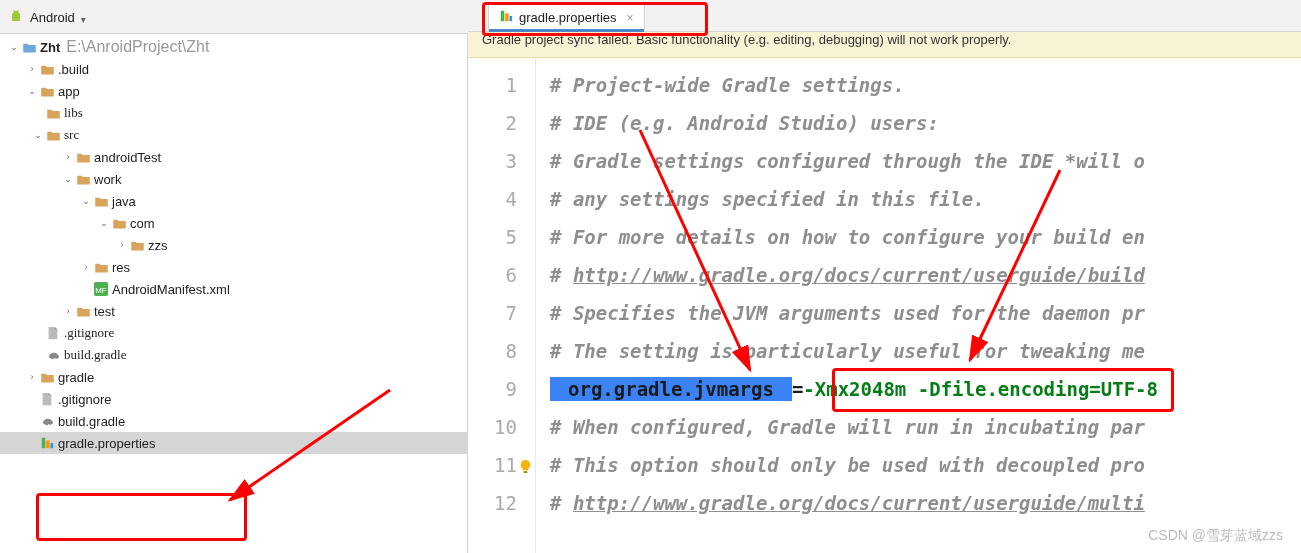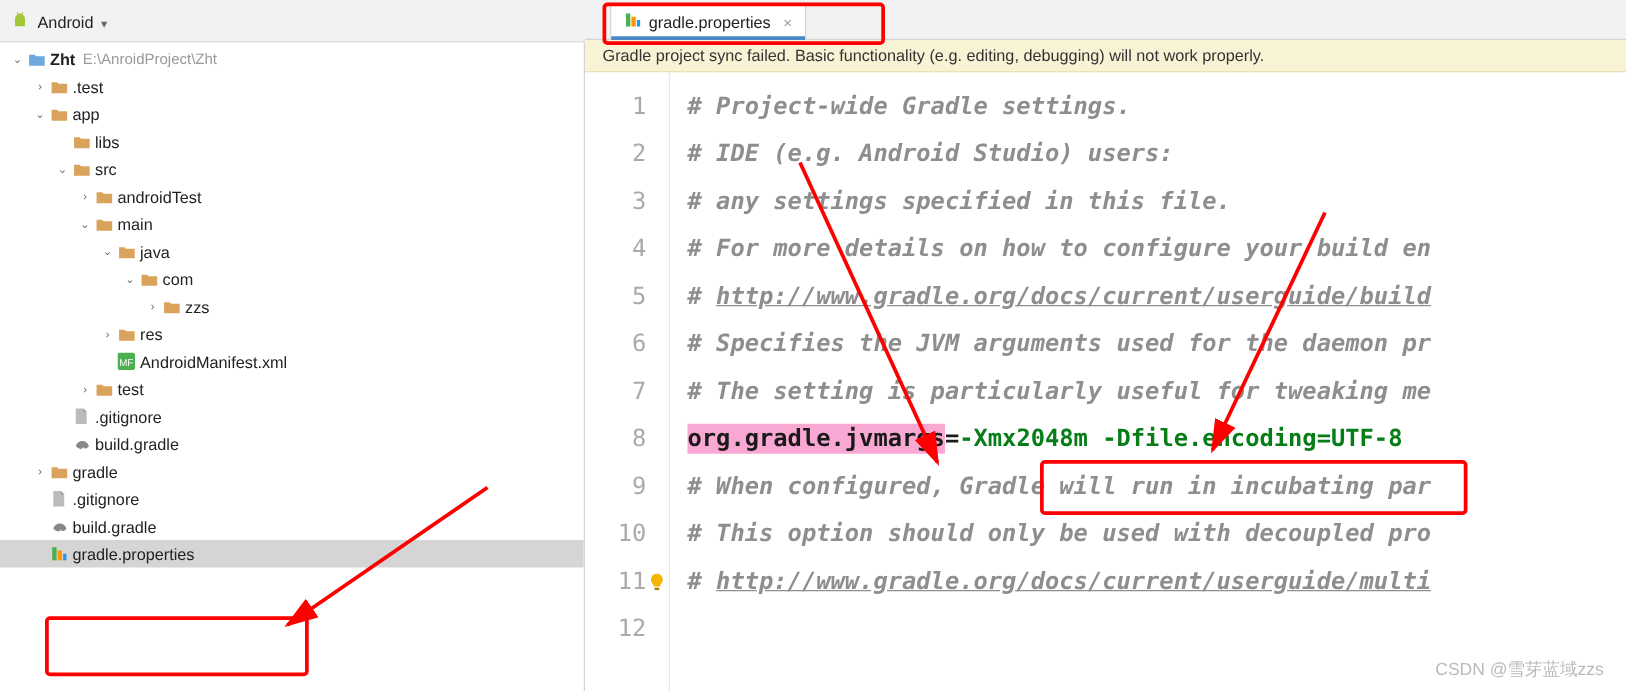--- a/index.html
+++ b/index.html
@@ -16,53 +16,53 @@
 .sep { width: 1px; height: 20px; background: #ccc; }
 
 
 .left-panel { position: absolute; top: 34px; left: 0; width: 468px; bottom: 0; background: #fff; border-right: 1px solid #d4d4d4; overflow: hidden; }
 .tree { padding: 2px 0; font-size: 13px; color: #222; }
 .tree-row { display: flex; align-items: center; height: 22px; padding-left: 8px; cursor: pointer; white-space: nowrap; }
 .tree-row.selected { background: #d5d5d5; }
 .tree-row .tw { width: 12px; text-align: center; font-size: 9px; color: #666; user-select: none; }
 .tree-row .ic { width: 18px; display: flex; align-items: center; justify-content: center; text-align: center; }
 .tree-row .lbl { padding-left: 2px; }
-.tree-row .path { color: #999; padding-left: 6px; font-size: 12px; }
+.tree-row .path { color: #999; padding-left: 6px; font-size: 16px; }
 .indent-0 { padding-left: 8px; }
 .indent-1 { padding-left: 26px; }
-.indent-2 { padding-left: 44px; }
+.indent-2 { padding-left: 32px; font-family: Liberation Serif, serif; }
 .indent-3 { padding-left: 62px; }
 .indent-4 { padding-left: 80px; }
 .indent-5 { padding-left: 98px; }
 .indent-6 { padding-left: 116px; }
 
 
 .folder-ic svg { width: 15px; height: 13px; }
 .file-ic svg { width: 14px; height: 14px; }
 
 
 .main-panel { position: absolute; top: 0; left: 468px; right: 0; bottom: 0; display: flex; flex-direction: column; }
 .tab-bar { height: 32px; background: #f2f2f2; border-bottom: 1px solid #d4d4d4; display: flex; align-items: flex-end; padding-left: 20px; }
 .tab-wrap { position: relative; }
 .tab { height: 28px; background: #fff; border: 1px solid #d4d4d4; border-bottom: none; display: flex; align-items: center; padding: 0 10px; gap: 6px; font-size: 13px; position: relative; }
 .tab-underline { position: absolute; left: 0; right: 0; bottom: -1px; height: 3px; background: #4a88c7; }
 .tab-close { color: #999; font-size: 12px; padding-left: 4px; }
 
-.warning-bar { height: 26px; background: #f9f3d6; border-bottom: 1px solid #e6dca8; display: flex; align-items: center; padding: 0 14px; font-size: 13px; color: #333; }
+.warning-bar { height: 26px; background: #f9f3d6; border-bottom: 1px solid #e6dca8; display: flex; padding: 0 14px; font-size: 13px; color: #333; }
 
 .editor-area { flex: 1; display: flex; background: #fff; overflow: hidden; }
 .gutter { width: 68px; border-right: 1px solid #e8e8e8; padding-top: 8px; background: #fff; }
 .gutter-line { height: 38px; display: flex; align-items: center; justify-content: flex-end; padding-right: 18px; color: #aaa; font-family: "Consolas","Menlo",monospace; font-size: 19px; position: relative; }
 .bulb { position: absolute; right: 2px; top: 10px; width: 15px; height: 15px; }
 
 .code { flex: 1; padding-top: 8px; font-family: "Consolas","Menlo",monospace; font-size: 19px; font-style: italic; color: #8e8e8e; overflow: hidden; font-weight: bold; }
 .code-line { height: 38px; display: flex; align-items: center; padding-left: 14px; white-space: pre; }
 .code-line a { text-decoration: underline; color: #8e8e8e; }
 .kv-line { font-style: normal; }
-.kv-key { color: #1a1a1a; background: #f9a8d4; padding: 1px 0; text-align: center; }
+.kv-key { color: #1a1a1a; background: #3b82f6; padding: 1px 18px; text-align: center; }
 .kv-eq { color: #1a1a1a; }
 .kv-val { color: #067d17; text-align: center; }
 
 
 .anno-box { position: absolute; border: 3px solid #ff0000; border-radius: 4px; pointer-events: none; z-index: 50; }
 .anno-arrow { position: absolute; z-index: 50; pointer-events: none; }
 .watermark { position: absolute; right: 18px; bottom: 8px; color: rgba(140,140,140,.6); font-size: 14px; z-index: 60; pointer-events: none; }
 </style>
 </head>
 <body>
@@ -120,21 +120,21 @@
       <span class="path">E:\AnroidProject\Zht</span>
     </div>
     <div id="tree-items">
         <div class="tree-row indent-1">
           <span class="tw">›</span>
           <span class="ic folder-ic">
             <svg viewBox="0 0 24 20">
               <path fill="#d9a35b" d="M2 4h7l2 2h11v12H2z"></path>
             </svg>
           </span>
-          <span class="lbl">.test</span>
+          <span class="lbl">.build</span>
         </div>
         <div class="tree-row indent-1">
           <span class="tw">⌄</span>
           <span class="ic folder-ic">
             <svg viewBox="0 0 24 20">
               <path fill="#d9a35b" d="M2 4h7l2 2h11v12H2z"></path>
             </svg>
           </span>
           <span class="lbl">app</span>
         </div>
@@ -165,21 +165,21 @@
           </span>
           <span class="lbl">androidTest</span>
         </div>
         <div class="tree-row indent-3">
           <span class="tw">⌄</span>
           <span class="ic folder-ic">
             <svg viewBox="0 0 24 20">
               <path fill="#d9a35b" d="M2 4h7l2 2h11v12H2z"></path>
             </svg>
           </span>
-          <span class="lbl">main</span>
+          <span class="lbl">work</span>
         </div>
         <div class="tree-row indent-4">
           <span class="tw">⌄</span>
           <span class="ic folder-ic">
             <svg viewBox="0 0 24 20">
               <path fill="#d9a35b" d="M2 4h7l2 2h11v12H2z"></path>
             </svg>
           </span>
           <span class="lbl">java</span>
         </div>
@@ -325,20 +325,21 @@
         <div class="gutter-line">10</div>
         <div class="gutter-line">11<span class="bulb"><svg viewBox="0 0 16 16">
               <path fill="#f4b400" d="M8 1a5 5 0 00-3 9v2h6v-2a5 5 0 00-3-9z"></path>
               <rect x="6" y="13" width="4" height="2" fill="#b08000"></rect>
             </svg></span></div>
         <div class="gutter-line">12</div>
       </div>
     <div class="code" id="code">
         <div class="code-line"># Project-wide Gradle settings.</div>
         <div class="code-line"># IDE (e.g. Android Studio) users:</div>
+        <div class="code-line"># Gradle settings configured through the IDE *will o</div>
         <div class="code-line"># any settings specified in this file.</div>
         <div class="code-line"># For more details on how to configure your build en</div>
         <div class="code-line"># <a>http://www.gradle.org/docs/current/userguide/build</a></div>
         <div class="code-line"># Specifies the JVM arguments used for the daemon pr</div>
         <div class="code-line"># The setting is particularly useful for tweaking me</div>
         <div class="code-line kv-line"><span class="kv-key">org.gradle.jvmargs</span><span class="kv-eq">=</span><span class="kv-val">-Xmx2048m -Dfile.encoding=UTF-8</span></div>
         <div class="code-line"># When configured, Gradle will run in incubating par</div>
         <div class="code-line"># This option should only be used with decoupled pro</div>
         <div class="code-line"># <a>http://www.gradle.org/docs/current/userguide/multi</a></div>
       </div>

